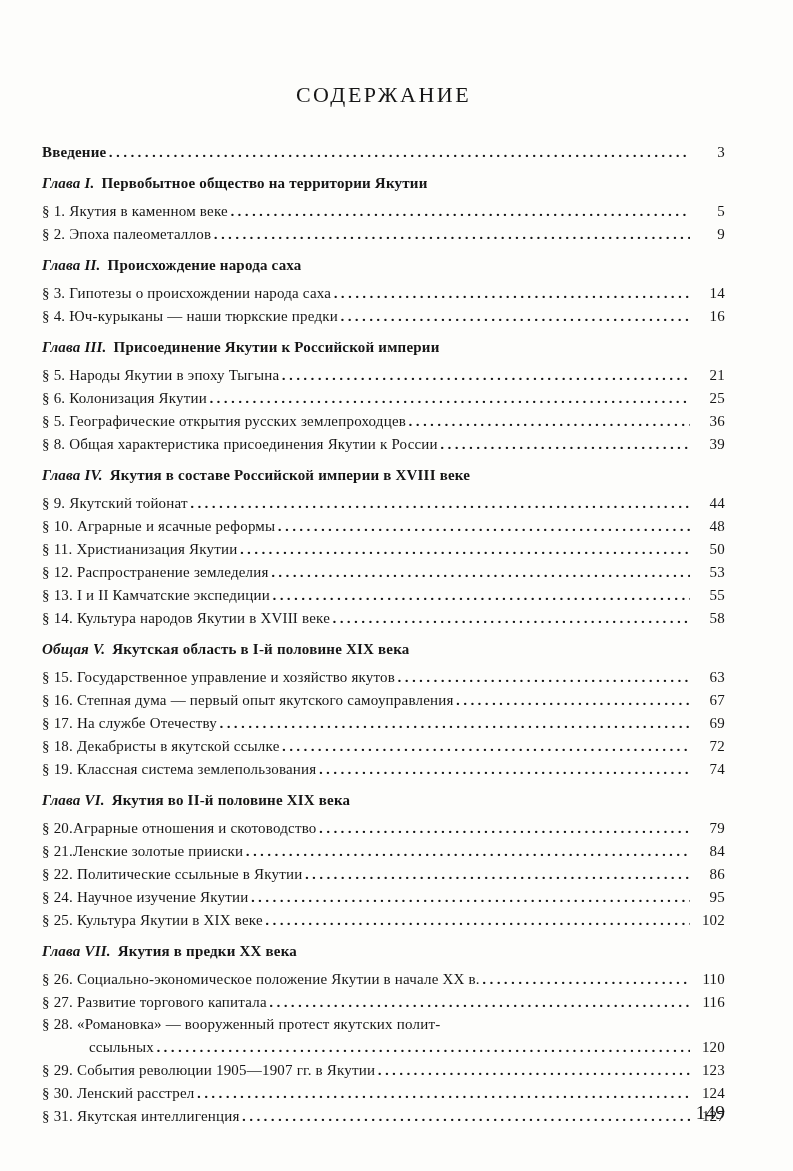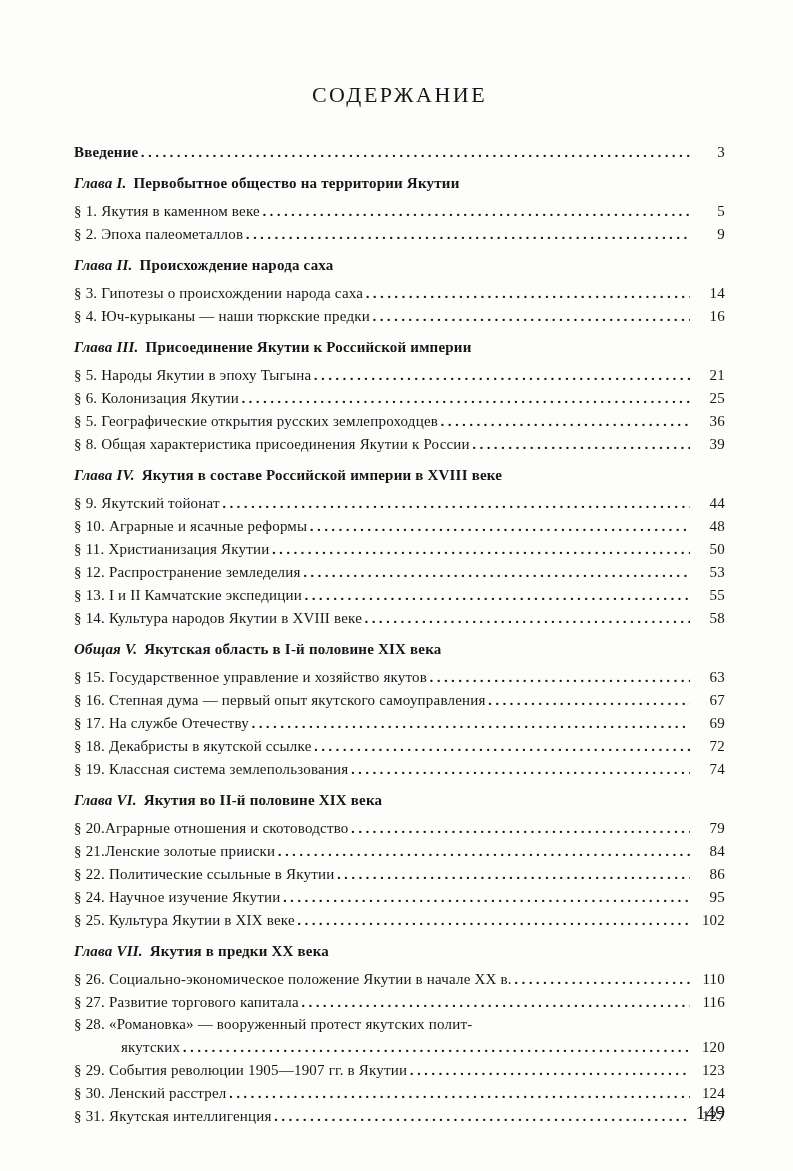--- a/index.html
+++ b/index.html
@@ -9,21 +9,21 @@
   }
   .page {
     position: relative;
     width: 793px;
     height: 1171px;
     margin: 0 auto;
     background: #fdfdfb;
     color: #161616;
     font-family: "Liberation Serif", "DejaVu Serif", serif;
     box-sizing: border-box;
-    padding: 82px 68px 0 74px;
+    padding: 82px 68px 0 42px;
     overflow: hidden;
   }
   .title {
     text-align: center;
     font-size: 22px;
     font-weight: 400;
     letter-spacing: 2.5px;
     margin: 0 0 32px 0;
     white-space: nowrap;
   }
@@ -226,21 +226,21 @@
       </div>
       <div class="row section">
         <span class="txt">§ 27. Развитие торгового капитала</span>
         <span class="leader"></span>
         <span class="pg">116</span>
       </div>
       <div class="row">
         <span class="txt">§ 28. «Романовка» — вооруженный протест якутских полит-</span>
       </div>
       <div class="row wrap-line2">
-        <span class="txt">якутских</span>
+        <span class="txt">ссыльных</span>
         <span class="leader"></span>
         <span class="pg">120</span>
       </div>
       <div class="row section">
         <span class="txt">§ 29. События революции 1905—1907 гг. в Якутии</span>
         <span class="leader"></span>
         <span class="pg">123</span>
       </div>
       <div class="row section">
         <span class="txt">§ 30. Ленский расстрел</span>

